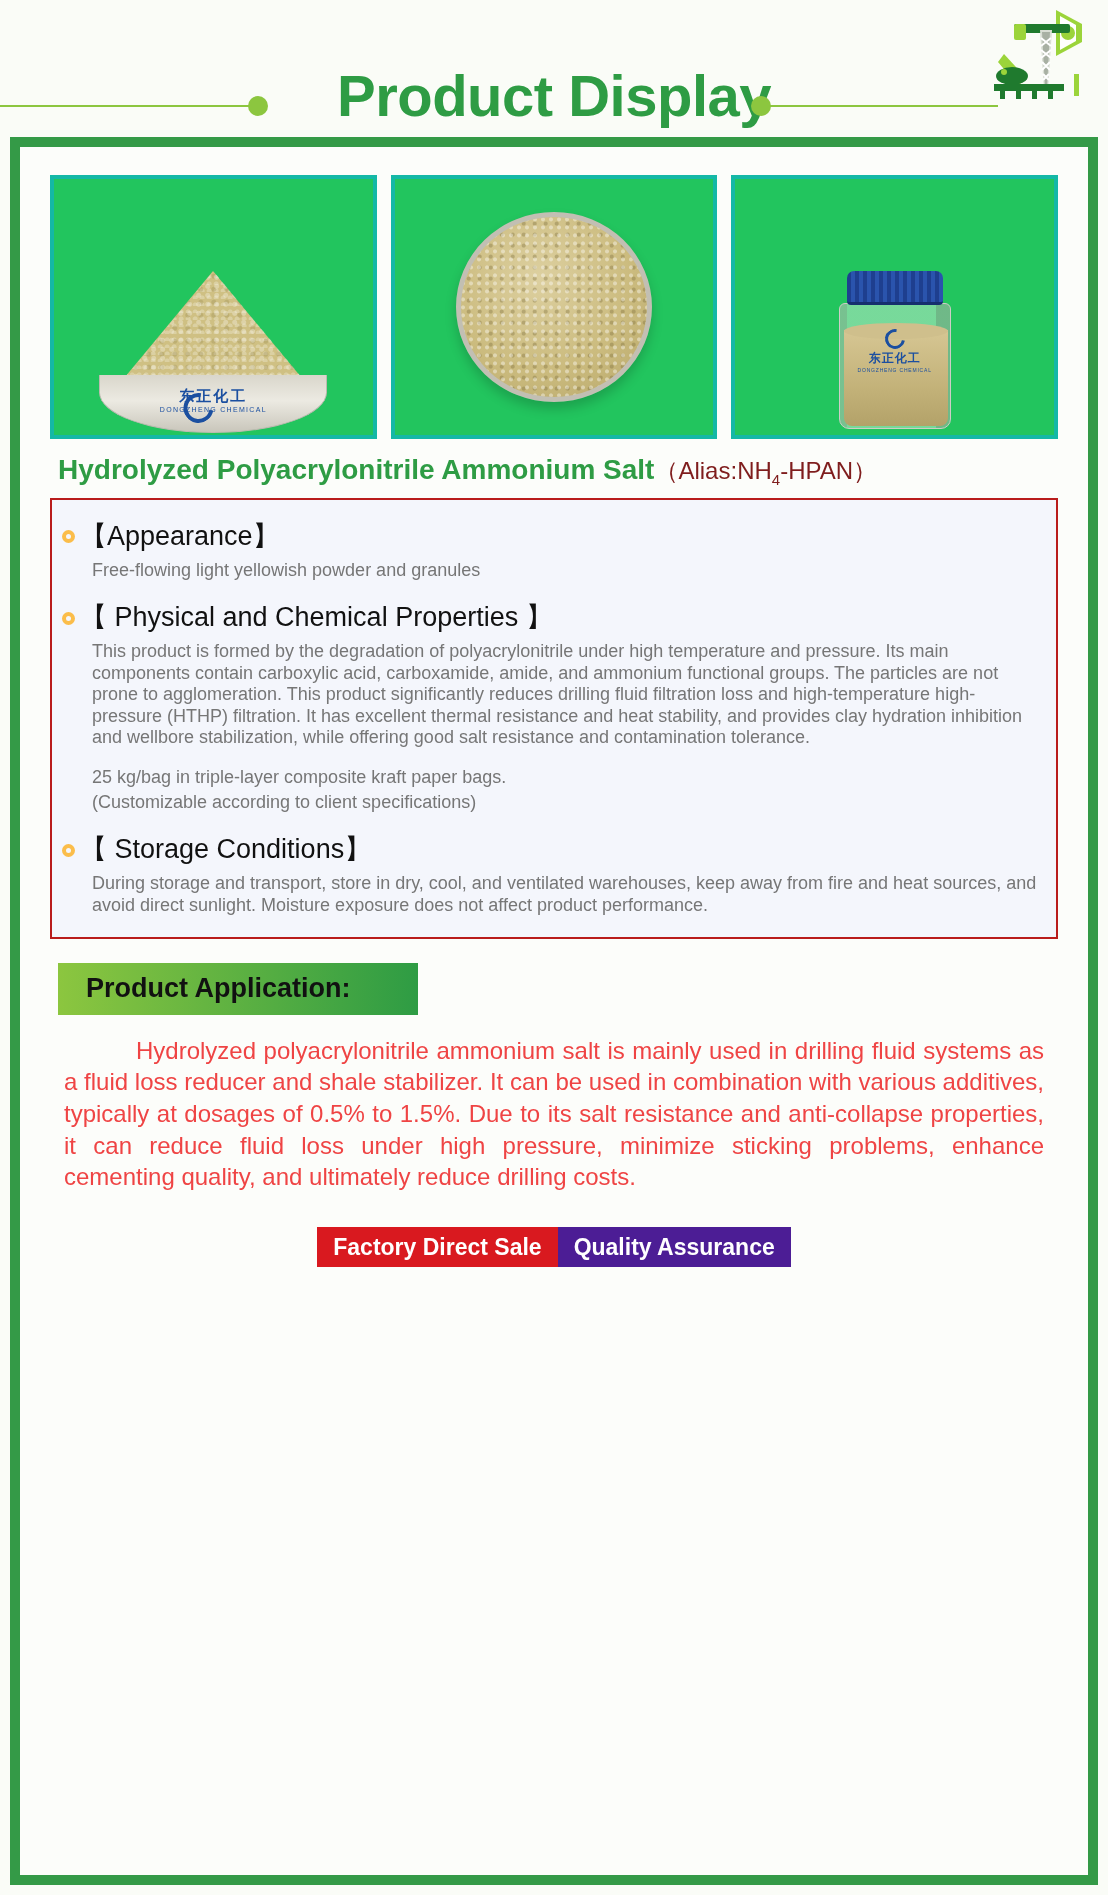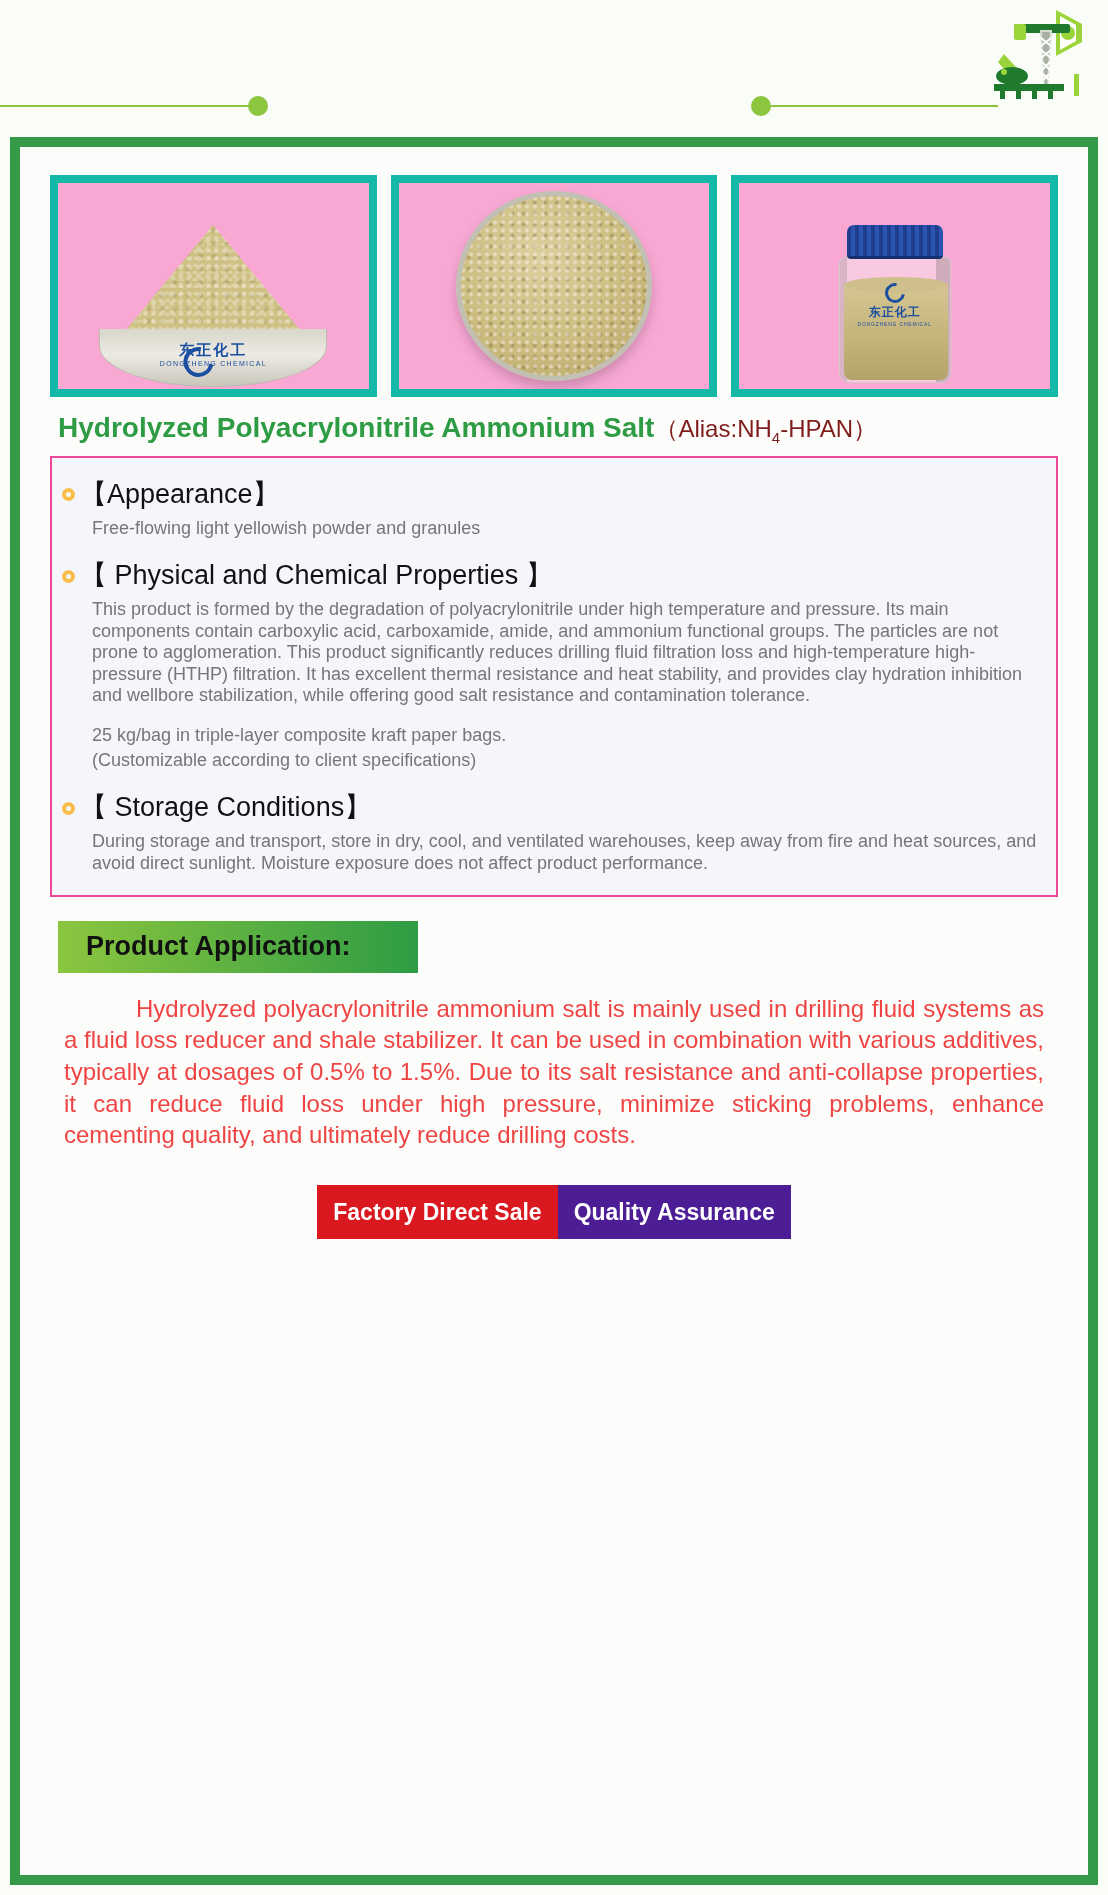--- a/index.html
+++ b/index.html
@@ -59,23 +59,23 @@
     background: #fcfdfa;
   }
   .card-inner {
     padding: 28px 30px 0 30px;
   }
 
   
   .img-row { display: flex; gap: 14px; }
   .img-frame {
     flex: 1;
-    height: 222px;
-    border: 8px solid #14b8a6;
-    background: #f9a8d4;
+    height: 264px;
+    border: 4px solid #14b8a6;
+    background: #22c55e;
     position: relative;
     overflow: hidden;
   }
 
   
   .dish {
     position: absolute;
     left: 50%; bottom: 2px;
     transform: translateX(-50%);
     width: 228px; height: 58px;
@@ -211,21 +211,21 @@
   .pn-main {
     font-size: 28px; font-weight: 700; color: #2e9c44;
   }
   .pn-alias {
     font-size: 24px; color: #7f1d1d; margin-left: 0;
   }
   .pn-alias sub { font-size: 15px; }
 
   
   .spec-box {
-    border: 2px solid #ec4899;
+    border: 2px solid #b91c1c;
     background: #f4f6fc;
     padding: 18px 18px 20px 10px;
   }
   .spec-head {
     display: flex; align-items: center;
     font-size: 27px; color: #111;
     margin-bottom: 6px;
   }
   .bullet {
     flex: none;
@@ -262,34 +262,35 @@
     text-indent: 72px;
   }
 
   
   .badges {
     margin-top: 34px;
     display: flex;
     justify-content: center;
   }
   .badge {
-    height: 54px;
+    height: 40px;
     display: flex; align-items: center; justify-content: center;
     padding: 1px 16px;
     font-size: 23px; font-weight: 700; color: #fff;
   }
   .badge-red   { background: #d9191f; }
   .badge-green { background: #4c1d95; }
 </style>
 </head>
 <body>
 
 <div class="header">
   <div class="header-rule rule-left"></div>
   <div class="header-dot dot-left"></div>
+  <div class="header-title">Product Display</div>
   <div class="header-dot dot-right"></div>
   <div class="header-rule rule-right"></div>
 
   <svg class="rig-icon" viewBox="0 0 110 100">
     <g>
       <path d="M66 8 L92 22 L92 40 L66 54 Z" fill="#9bd43a"></path>
       <path d="M70 14 L86 23 L86 39 L70 48 Z" fill="#ffffff"></path>
       <circle cx="78" cy="31" r="7" fill="#9bd43a"></circle>
       <rect x="24" y="22" width="56" height="9" rx="2" fill="#1f7a2e"></rect>
       <rect x="24" y="22" width="12" height="16" rx="2" fill="#9bd43a"></rect>

